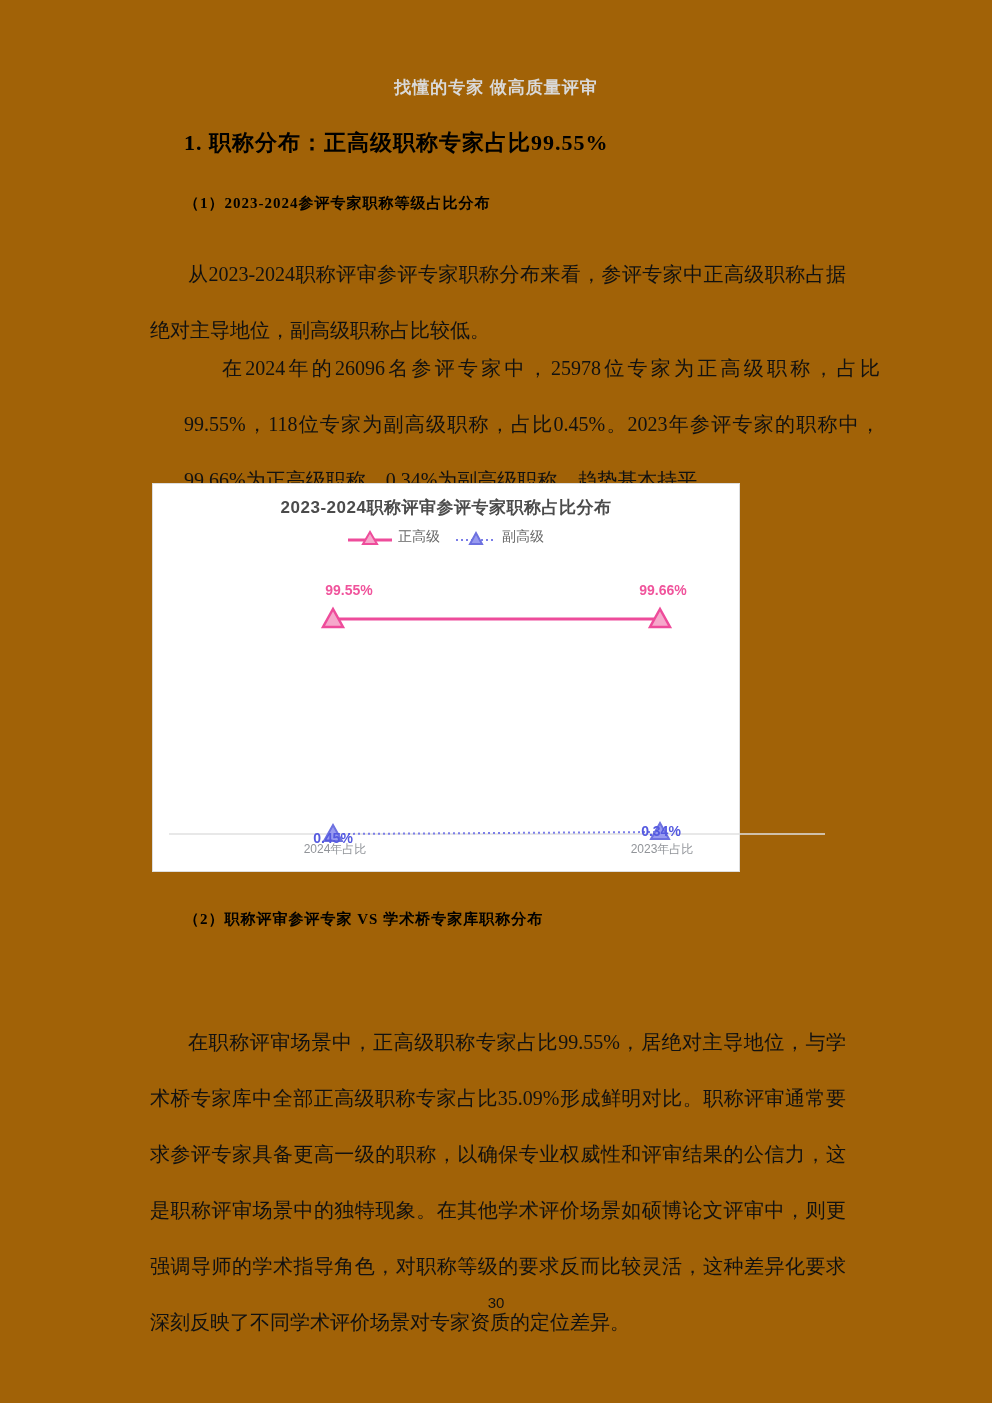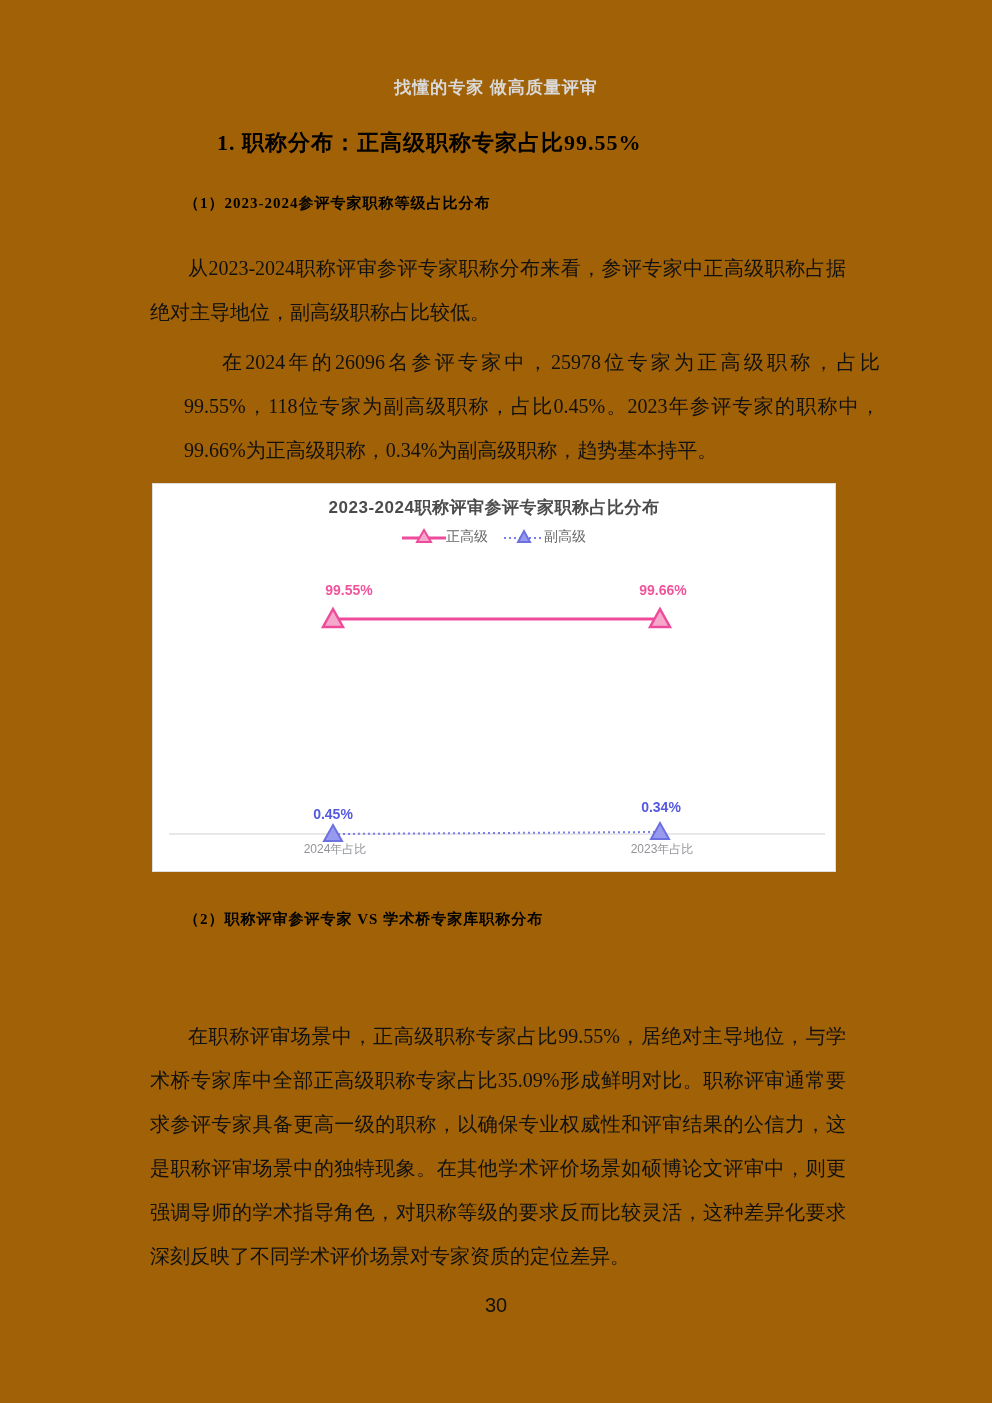--- a/index.html
+++ b/index.html
@@ -21,81 +21,80 @@
     font-family: "Liberation Sans", "DejaVu Sans", sans-serif;
     font-size: 17px; font-weight: bold;
     color: #d9d9d9;
     letter-spacing: 1px;
   }
   .h-main {
     position: absolute; top: 128px; left: 184px;
     font-size: 22px; font-weight: bold;
     letter-spacing: 1px;
     color: #000;
-    margin-left: 33px;
   }
   .h-sub1 { position: absolute; top: 194px; left: 184px; }
   .h-sub2 { position: absolute; top: 910px; left: 184px; }
   .h-sub {
     font-size: 15px; font-weight: bold;
     letter-spacing: 1px;
     color: #000;
   }
   .para {
     position: absolute; left: 150px; width: 696px;
-    font-size: 20px; line-height: 44px;
+    font-size: 20px; line-height: 56px;
     text-align: justify;
     text-indent: 1.9em;
     color: #111;
   }
   .para-1 { top: 246px; }
   .para-2 { top: 340px; margin-left: 34px; }
   .para-3 { top: 1014px; }
 
   
   .chart-card {
     position: absolute; top: 483px; left: 152px;
-    width: 684px; height: 389px;
+    width: 588px; height: 389px;
     background: #ffffff;
     border: 1px solid #dddddd;
     font-family: "Liberation Sans", "DejaVu Sans", sans-serif;
   }
   .chart-title {
     position: absolute; top: 12px; left: 0; right: 0;
     text-align: center;
     font-size: 17px; font-weight: bold;
     color: #4b4b4b;
     letter-spacing: 0.5px;
   }
   .chart-legend {
     position: absolute; top: 44px; left: 0; right: 0;
     display: flex; justify-content: center; align-items: center; gap: 16px;
   }
-  .legend-item { display: inline-flex; align-items: flex-start; }
+  .legend-item { display: inline-flex; align-items: flex-end; gap: 6px; }
   .legend-label { font-size: 14px; color: #666666; }
   .plot-svg { position: absolute; top: 0; left: 0; width: 688px; height: 389px; }
   .dl {
     position: absolute;
     font-size: 14px; font-weight: bold;
     transform: translateX(-50%);
     white-space: nowrap;
   }
   .dl-pink { color: #f0549c; }
-  .dl-blue { color: #5459e0; }
+  .dl-blue { color: #5459e0; margin-top: 24px; }
   .axis-cat {
     position: absolute; top: 357px;
     font-size: 12px; color: #919499;
     transform: translateX(-50%);
     white-space: nowrap;
   }
   .page-number {
     position: absolute; top: 1294px; left: 0; right: 0;
     text-align: center;
     font-family: "Liberation Sans", "DejaVu Sans", sans-serif;
-    font-size: 20px; color: #111;
+    font-size: 15px; color: #111;
   }
 </style>
 </head>
 <body>
 
 <div class="page">
 
   <div class="page-header">找懂的专家 做高质量评审</div>
 
   <div class="h-main">1. 职称分布：正高级职称专家占比99.55%</div>

